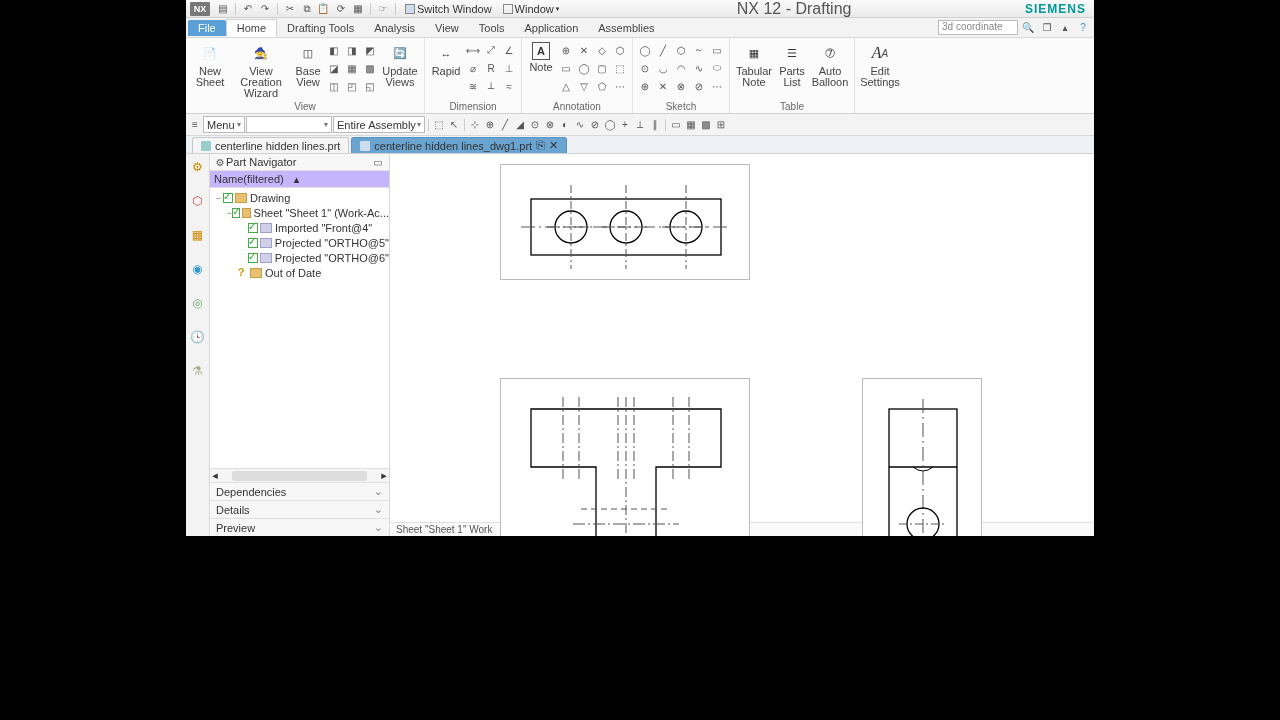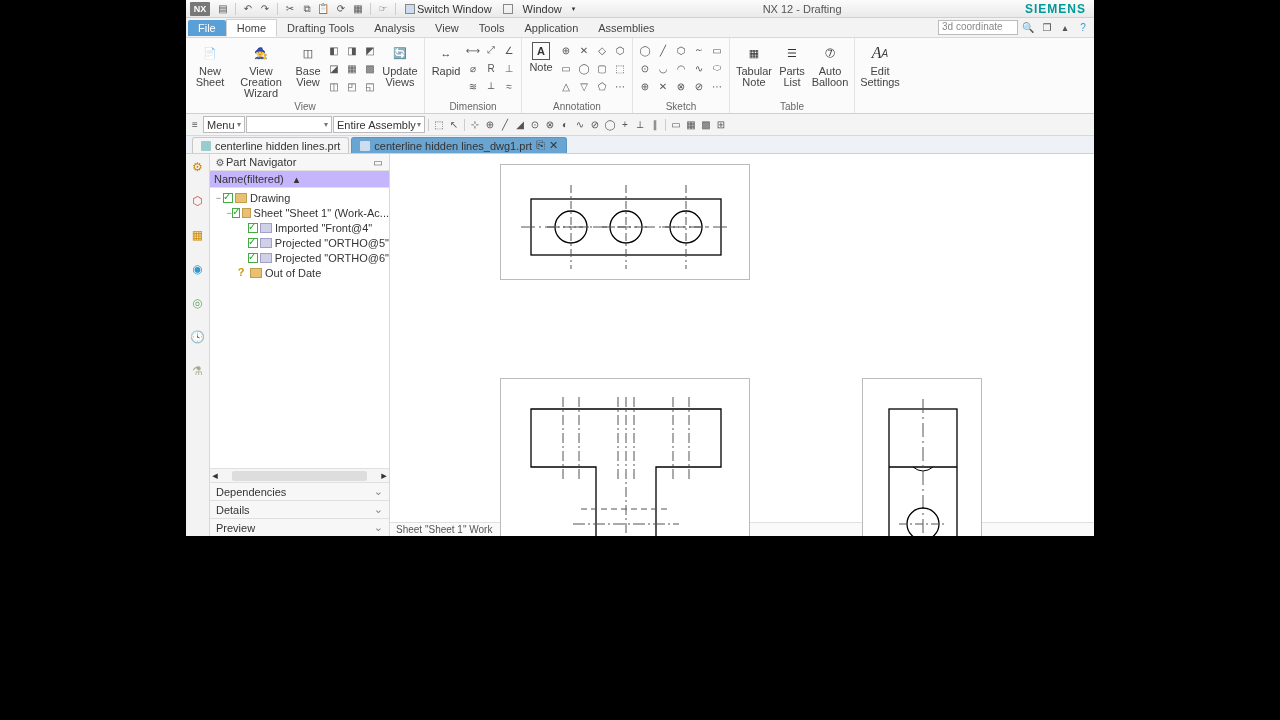--- a/index.html
+++ b/index.html
@@ -3,21 +3,21 @@
 <meta charset="utf-8">
 <style>
   * { margin:0; padding:0; box-sizing:border-box; font-family:"Segoe UI",Arial,sans-serif; font-size:11px; color:#333; }
   body { background:#000; width:1280px; height:720px; overflow:hidden; }
   .app { position:absolute; left:186px; top:0; width:908px; height:536px; background:#f5f5f5; display:flex; flex-direction:column; }
   .titlebar { height:18px; background:linear-gradient(#fbfbfb,#eaeaea); border-bottom:1px solid #d0d0d0; display:flex; align-items:center; padding:0 4px; }
   .nx-logo { width:20px; height:14px; background:#787878; color:#fff; font-weight:bold; font-size:9px; display:flex; align-items:center; justify-content:center; margin-right:6px; border-radius:1px;}
   .qat { display:flex; gap:3px; align-items:center;}
   .ico { width:14px; height:14px; display:flex; align-items:center; justify-content:center; font-size:10px; color:#555; border:1px solid transparent; border-radius:2px;}
   .sep { width:1px; height:12px; background:#ccc; margin:0 2px;}
-  .title-center { flex:1; text-align:center; color:#555; font-size:11px;}
+  .title-center { flex:1; text-align:center; color:#555; font-size:16px;}
   .siemens { color:#009999; font-weight:bold; letter-spacing:1px; font-size:12px; margin-right:4px;}
   .menubar { height:20px; background:#f3f3f3; border-bottom:1px solid #d8d8d8; display:flex; align-items:center; }
   .tab { padding:2px 10px; color:#444; }
   .tab.file { background:#5aa0d8; color:#fff; border-radius:2px 2px 0 0; margin-left:2px;}
   .tab.active { background:#fff; border:1px solid #d0d0d0; border-bottom:1px solid #fff; }
   .right-tools { margin-left:auto; display:flex; align-items:center; gap:4px; padding-right:4px;}
   .search-box { width:80px; height:15px; border:1px solid #bbb; background:#fff; font-size:10px; padding:0 3px; color:#888;}
   .ribbon { height:76px; background:#fbfbfb; border-bottom:1px solid #d0d0d0; display:flex; }
   .grp { border-right:1px solid #e4e4e4; padding:2px 4px 0 4px; display:flex; flex-direction:column; }
   .grp-body { flex:1; display:flex; align-items:flex-start; gap:2px;}
@@ -77,21 +77,21 @@
       <div class="ico">📋</div>
       <div class="ico">⟳</div>
       <div class="ico">▦</div>
       <div class="sep"></div>
       <div class="ico">☞</div>
       <div class="sep"></div>
       <div class="ico" style="width:auto;padding:0 3px;gap:2px;">
           <span style="width:10px;height:10px;border:1px solid #888;background:#cde;"></span>
           <span>Switch Window</span>
         </div>
-      <div class="ico" style="width:auto;padding:0 3px;gap:10px;">
+      <div class="ico" style="width:auto;padding:0 3px;gap:2px;">
           <span style="width:10px;height:10px;border:1px solid #888;"></span>
           <span>Window</span>
           <span style="font-size:7px;">▾</span>
         </div>
     </div>
     <div class="title-center">NX 12 - Drafting</div>
     <div class="siemens">SIEMENS</div>
   </div>
 
   <div class="menubar">

